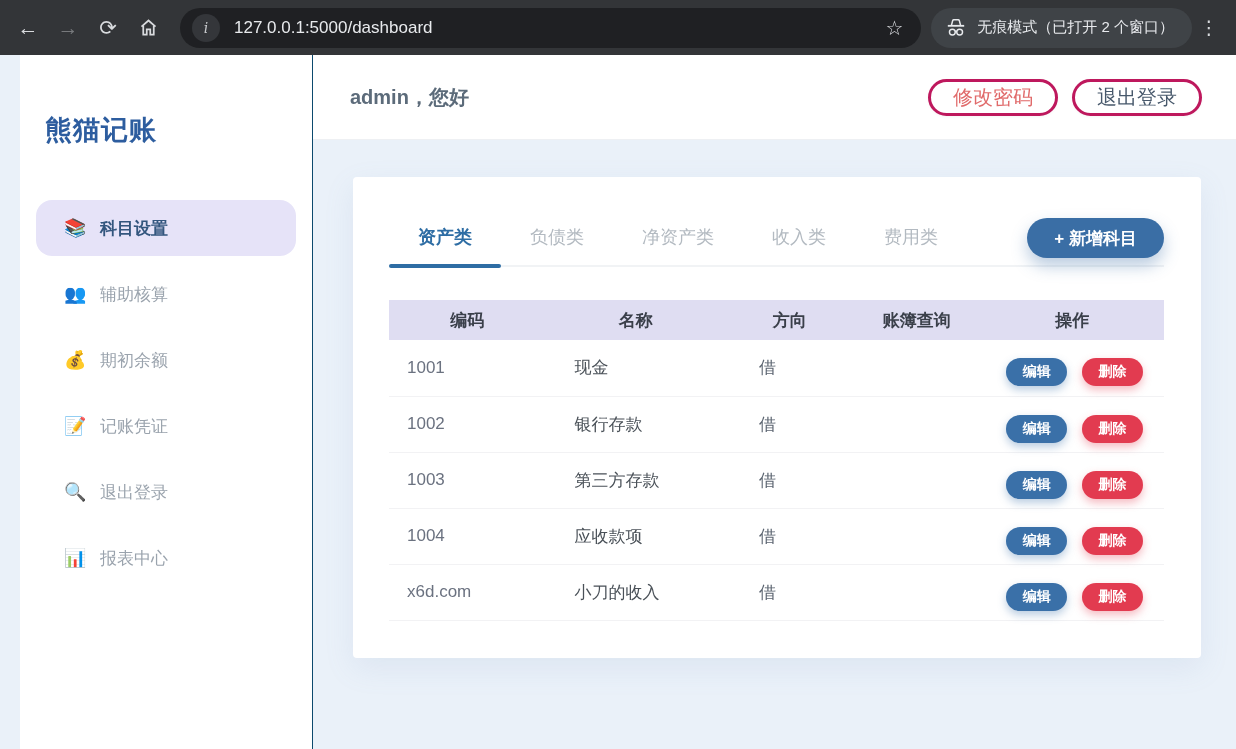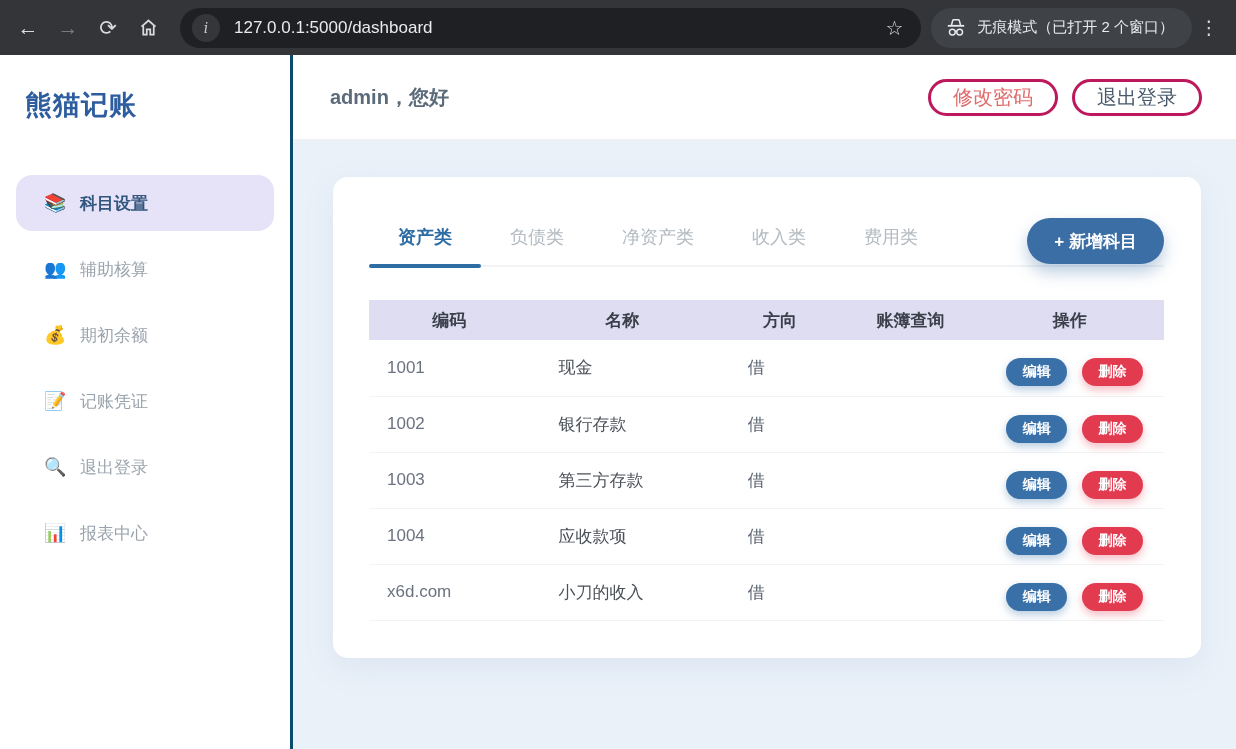--- a/index.html
+++ b/index.html
@@ -20,51 +20,51 @@
   .url-text { color: #e8eaed; font-size: 17px; margin-left: 14px; flex: 1 1 auto; white-space: nowrap; overflow: hidden; }
   .star { color: #dadce0; font-size: 20px; padding: 0 6px; flex: 0 0 auto; cursor: pointer; }
   .incog-pill { flex: 0 0 auto; height: 40px; background: #3f4347; border-radius: 20px; display: flex;
                 align-items: center; padding: 0 18px 0 14px; color: #e8eaed; font-size: 15px; gap: 10px; }
   .dots { width: 34px; display: flex; align-items: center; justify-content: center; color: #d9dbde;
           font-size: 19px; letter-spacing: 0; cursor: pointer; }
 
   
   .app { display: flex; height: 694px; background: #eaf1f9; }
 
-  .sidebar { width: 293px; flex: 0 0 293px; background: #ffffff; border-right: 3px solid #0c4a6e; padding: 32px 16px 0 16px; }
+  .sidebar { width: 293px; flex: 0 0 293px; background: #ffffff; border-right: 1px solid #0c4a6e; padding: 57px 16px 0 16px; margin-left: 20px; }
   .app-title { color: #2d5d9f; font-size: 27px; font-weight: bold; padding-left: 9px; letter-spacing: 1px; }
   .nav-list { margin-top: 52px; display: flex; flex-direction: column; gap: 10px; }
   .nav-item { height: 56px; display: flex; align-items: center; gap: 14px; padding-left: 28px;
               border-radius: 16px; color: #9aa3ad; font-size: 17px; cursor: pointer; }
   .nav-item .nv-icon { font-size: 18px; width: 22px; text-align: center; }
   .nav-item.active { background: #e6e3f8; color: #33567e; font-weight: bold; }
 
   .main { flex: 1 1 auto; display: flex; flex-direction: column; min-width: 0; }
   .topbar { height: 85px; background: #ffffff; border-bottom: 1px solid #eef0f3; display: flex;
             align-items: center; padding: 0 34px 0 37px; gap: 13px; }
   .greeting { color: #5c6b7a; font-size: 20px; font-weight: bold; }
   .topbar-actions { margin-left: auto; display: flex; gap: 14px; }
   .pill-btn { height: 37px; padding: 0 22px; border-radius: 19px; background: #ffffff;
               border: 3px solid #be185d; font-size: 20px; cursor: pointer;
               box-shadow: 0 1px 3px rgba(0,0,0,0.04); font-family: inherit; }
   .pill-btn.danger-text { color: #e06a6a; }
   .pill-btn.dark-text { color: #47586b; }
 
   .content { flex: 1 1 auto; padding: 37px 35px 0 40px; background: #eaf1f9; }
-  .card { background: #ffffff; border-radius: 15px; box-shadow: 0 10px 30px rgba(120,150,190,0.12);
+  .card { background: #ffffff; border-radius: 4px; box-shadow: 0 10px 30px rgba(120,150,190,0.12);
           padding: 48px 37px 37px 36px; }
 
   
   .tabs-row { position: relative; }
   .tabs { display: flex; border-bottom: 2px solid #f1f3f5; }
   .tab { padding: 0 29px 16px 29px; font-size: 18px; color: #b3bac1; cursor: pointer; position: relative; white-space: nowrap; }
   .tab.active { color: #2e6da4; font-weight: bold; }
   .tab.active::after { content: ""; position: absolute; left: 0; right: 0; bottom: -3px; height: 4px;
                        background: #2e6da4; border-radius: 2px; }
-  .add-btn { position: absolute; right: 0; top: -7px; height: 46px; padding: 0 27px; border: none;
+  .add-btn { position: absolute; right: 0; top: -7px; height: 40px; padding: 0 27px; border: none;
              border-radius: 23px; background: #3a6ea5; color: #ffffff; font-size: 17px; font-weight: bold;
              cursor: pointer; box-shadow: 0 8px 16px rgba(58,110,165,0.35); font-family: inherit; }
 
   
   table.subjects { width: 100%; border-collapse: collapse; table-layout: fixed; margin-top: 33px; }
   col.c1 { width: 20.2%; } col.c2 { width: 23.3%; } col.c3 { width: 16.4%; }
   col.c4 { width: 16.4%; } col.c5 { width: 23.7%; }
   thead th { background: #dfddf2; height: 40px; font-size: 17px; color: #3a3f4a; font-weight: bold; text-align: center; }
   tbody td { height: 56px; border-bottom: 1px solid #f2f2f4; font-size: 17px; color: #5b6470; }
   td.code { padding-left: 18px; color: #6b7280; }

